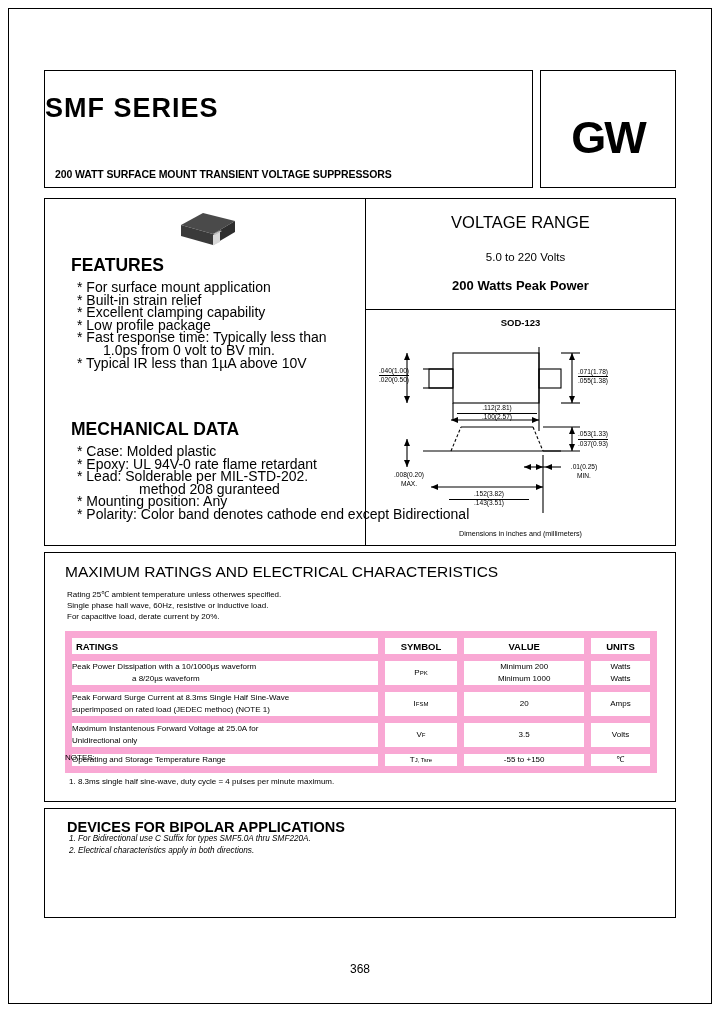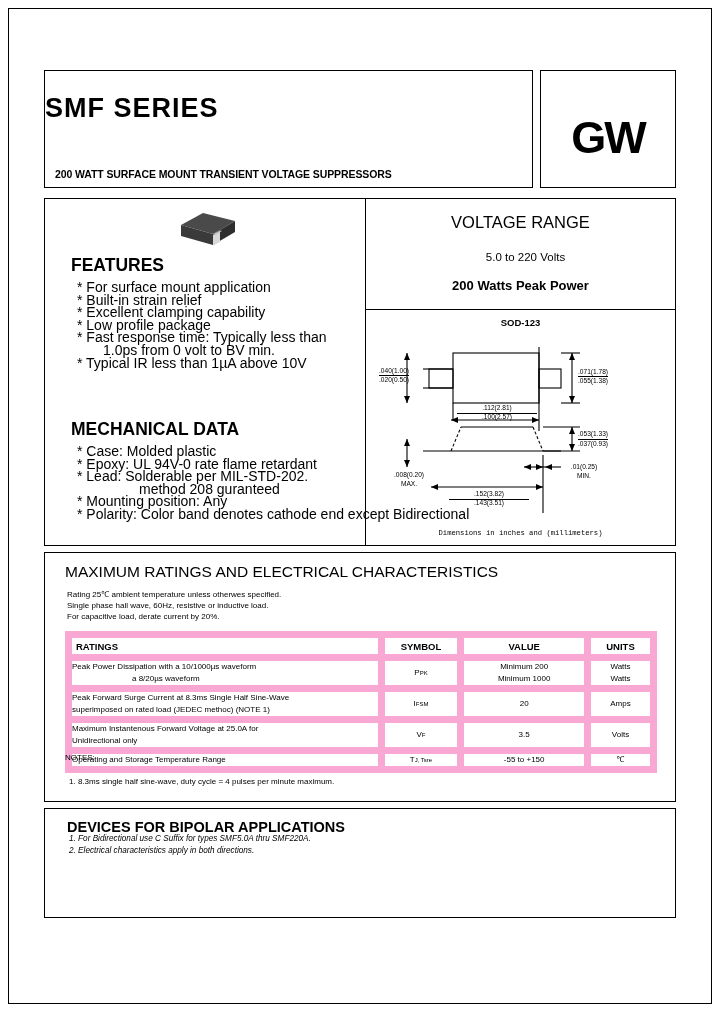--- a/index.html
+++ b/index.html
@@ -68,21 +68,21 @@
 
   
   .vr-title{position:absolute;left:320px;top:14px;width:311px;text-align:center;
     font-size:16.5px;}
   .vr-l1{position:absolute;left:320px;top:52px;width:321px;text-align:center;font-size:11.5px;}
   .vr-l2{position:absolute;left:320px;top:79px;width:311px;text-align:center;
     font-size:13px;font-weight:bold;}
 
   .sod-title{position:absolute;left:320px;top:118px;width:311px;text-align:center;
     font-size:9.5px;font-weight:bold;}
-  .dim-note{position:absolute;left:320px;top:330px;width:311px;text-align:center;font-size:7.2px;font-family:Liberation Mono, monospace;}
+  .dim-note{position:absolute;left:320px;top:330px;width:311px;text-align:center;font-size:7.2px;}
 
   .draw{position:absolute;left:320px;top:128px;width:311px;height:205px;}
 
   
   .ratings{
     position:absolute;left:44px;top:552px;width:632px;height:250px;
     border:1px solid #000;box-sizing:border-box;
   }
   .rt-h{position:absolute;left:20px;top:10px;font-size:15.5px;}
   .rt-sub{position:absolute;left:22px;top:36px;font-size:8px;line-height:11px;}
@@ -344,13 +344,14 @@
   </div>
 
   <div class="bipolar">
     <div class="bp-h">DEVICES FOR BIPOLAR APPLICATIONS</div>
     <div class="bp-l">
       <div>1. For Bidirectional use C  Suffix for types SMF5.0A thru SMF220A.</div>
       <div>2. Electrical characteristics apply in both directions.</div>
     </div>
   </div>
 
+  <div class="pagenum">368</div>
 </div>
 
 </body></html>

